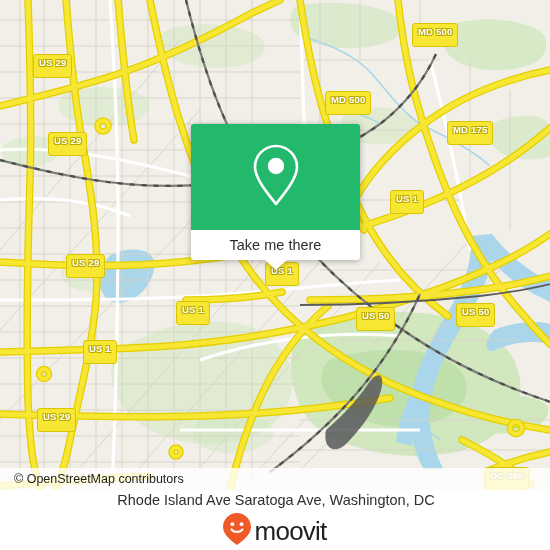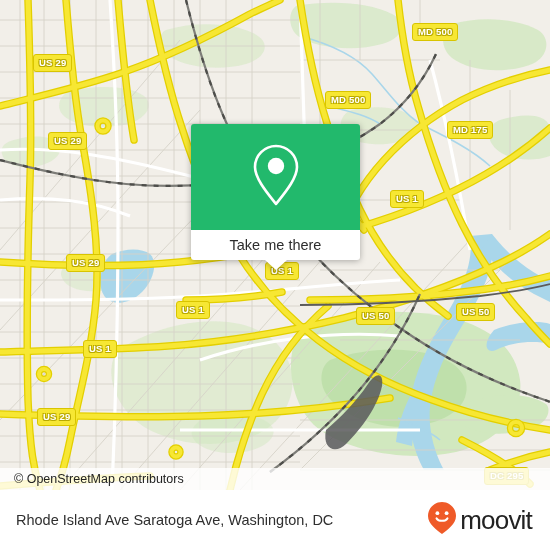--- a/index.html
+++ b/index.html
@@ -41,21 +41,21 @@
     position: absolute;
     background: #f8e71c;
     background: #f7e733;
     border: 1.5px solid #d8c400;
     border-radius: 3px;
     color: #ffffff;
     font-size: 9.5px;
     font-weight: bold;
     font-family: "Liberation Sans", sans-serif;
     line-height: 1;
-    padding: 3px 5px 3px 5px;
+    padding: 3px 5px 9px 5px;
     white-space: nowrap;
     letter-spacing: 0.2px;
     text-shadow:
       -1px -1px 0 #b9a900, 1px -1px 0 #b9a900,
       -1px  1px 0 #b9a900, 1px  1px 0 #b9a900;
     box-sizing: border-box;
   }
 
   
   .place-label {
@@ -132,20 +132,21 @@
     position: absolute;
     left: 0;
     top: 490px;
     width: 550px;
     height: 60px;
     background: #ffffff;
     display: flex;
     align-items: center;
     box-sizing: border-box;
     padding: 0 14px 0 16px;
+    flex-direction: column;
   }
   #footer-address {
     flex: 1;
     font-size: 14.5px;
     line-height: 1.38;
     color: #2f2f2f;
     font-family: "Liberation Sans", sans-serif;
   }
   #brand {
     display: flex;

